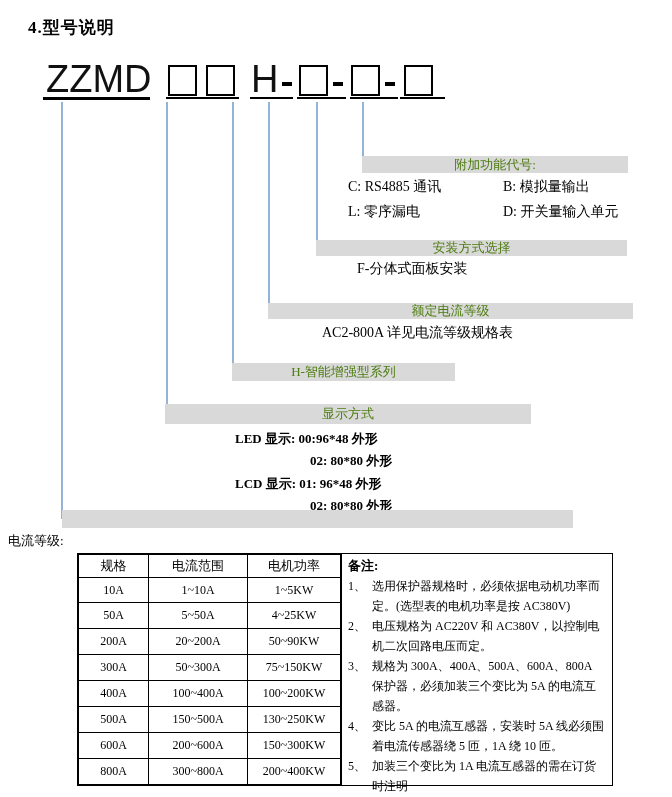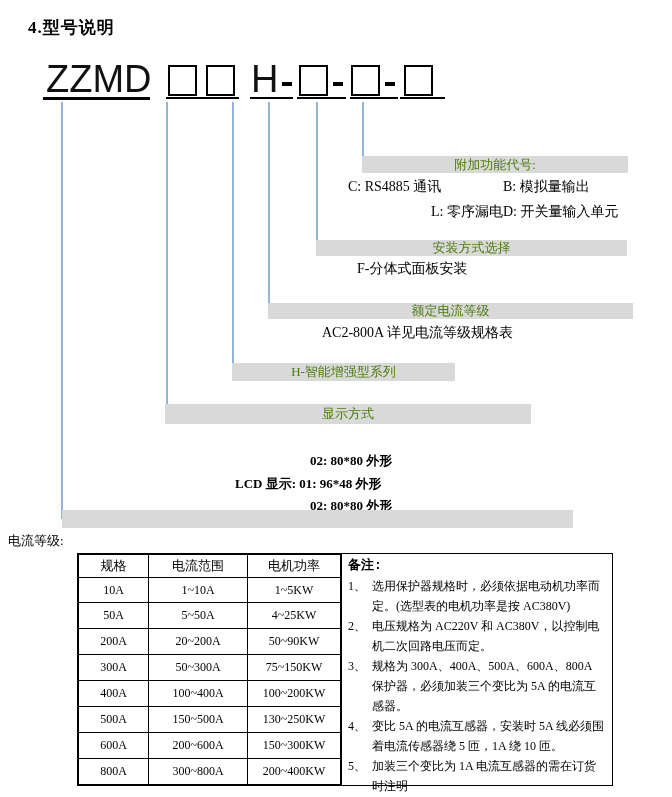--- a/index.html
+++ b/index.html
@@ -26,21 +26,21 @@
   .section-label{position:absolute;font-size:13px;}
   
   .spec-wrap{position:absolute;left:77px;top:553px;width:536px;height:233px;border:1px solid #000;display:flex;box-sizing:border-box;}
   table.spec{border-collapse:collapse;table-layout:fixed;width:261px;flex:0 0 261px;}
   table.spec th,table.spec td{
     border:1px solid #000;font-size:12px;font-weight:normal;text-align:center;
     padding:0;height:22px;overflow:hidden;white-space:nowrap;
   }
   table.spec tr.hdr th{height:19px;font-size:13px;}
   .notes{flex:1;border-left:1px solid #000;padding:2px 6px 0 6px;box-sizing:border-box;font-size:12px;line-height:20px;}
-  .notes-title{font-weight:bold;font-size:13px;line-height:20px;font-family:Liberation Mono, monospace;}
+  .notes-title{font-weight:bold;font-size:13px;line-height:20px;}
   .note{display:flex;align-items:flex-start;}
   .note-num{flex:0 0 24px;}
   .note-text{flex:1;}
 </style>
 </head>
 <body>
 
 <div id="page">
 
   <div class="abs doc-title" style="left:28px;top:16px;">4.型号说明</div>
@@ -74,36 +74,37 @@
   <div class="vline" style="left:232px;top:102px;height:270px;"></div>
   <div class="vline" style="left:268px;top:102px;height:209px;"></div>
   <div class="vline" style="left:316px;top:102px;height:146px;"></div>
   <div class="vline" style="left:362px;top:102px;height:62px;"></div>
 
   <div class="bar" style="left:362px;top:156px;width:266px;height:17px;line-height:17px;">附加功能代号:</div>
   <div class="callout-text pair" style="left:348px;top:178px;">
     <span class="col1" style="width:155px;">C: RS4885 通讯</span>
     <span>B: 模拟量输出</span>
   </div>
-  <div class="callout-text pair" style="left:348px;top:203px;text-align:right;">
+  <div class="callout-text pair" style="left:348px;top:203px;">
     <span class="col1" style="width:155px;">L: 零序漏电</span>
     <span>D: 开关量输入单元</span>
   </div>
 
   <div class="bar" style="left:316px;top:240px;width:311px;height:16px;line-height:16px;">安装方式选择</div>
   <div class="callout-text pair" style="left:357px;top:260px;">
     <span>F-分体式面板安装</span>
   </div>
 
   <div class="bar" style="left:268px;top:303px;width:365px;height:16px;line-height:16px;">额定电流等级</div>
   <div class="callout-text" style="left:322px;top:324px;">AC2-800A 详见电流等级规格表</div>
 
   <div class="bar" style="left:232px;top:363px;width:223px;height:18px;line-height:18px;">H-智能增强型系列</div>
 
   <div class="bar" style="left:165px;top:404px;width:366px;height:20px;line-height:20px;">显示方式</div>
+  <div class="disp" style="left:235px;top:430px;">LED 显示: 00:96*48 外形</div>
   <div class="disp" style="left:310px;top:452px;">02: 80*80 外形</div>
   <div class="disp" style="left:235px;top:475px;">LCD 显示: 01: 96*48 外形</div>
   <div class="disp" style="left:310px;top:497px;">02: 80*80 外形</div>
 
   <div class="bar" style="left:62px;top:510px;width:511px;height:18px;"></div>
 
   <div class="section-label" style="left:8px;top:532px;">电流等级:</div>
 
   <div class="spec-wrap">
     <table class="spec">

